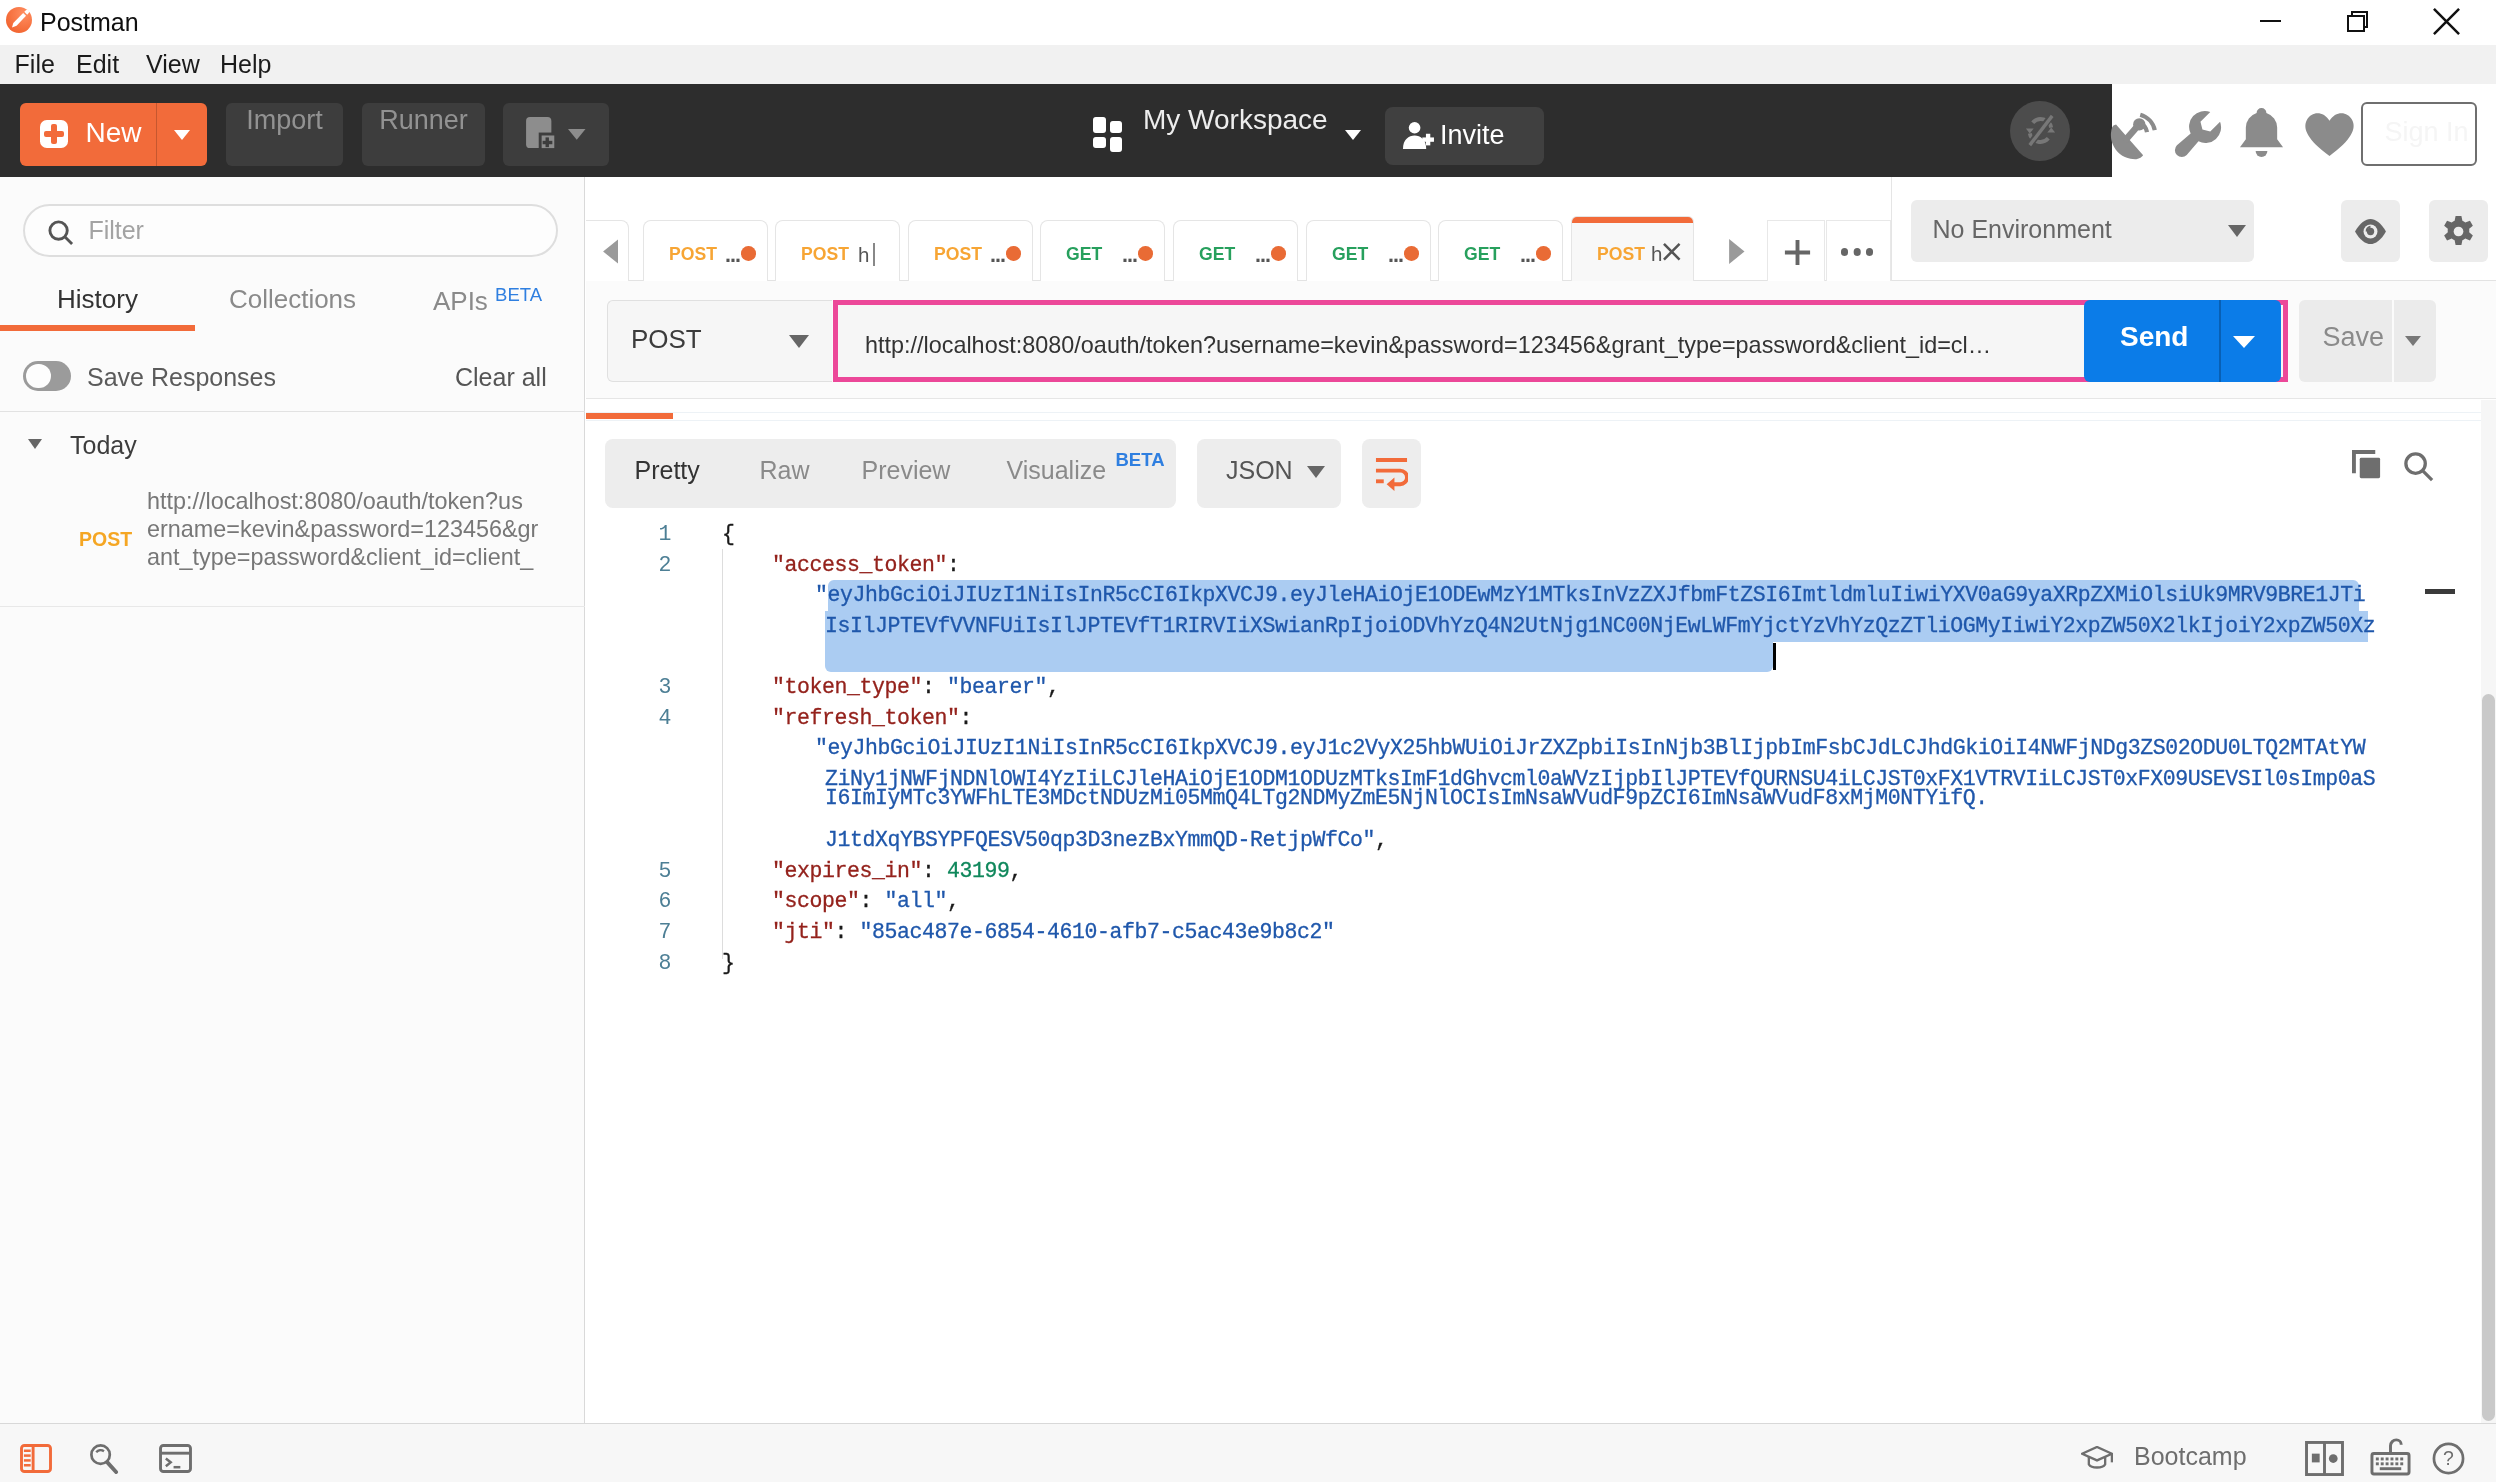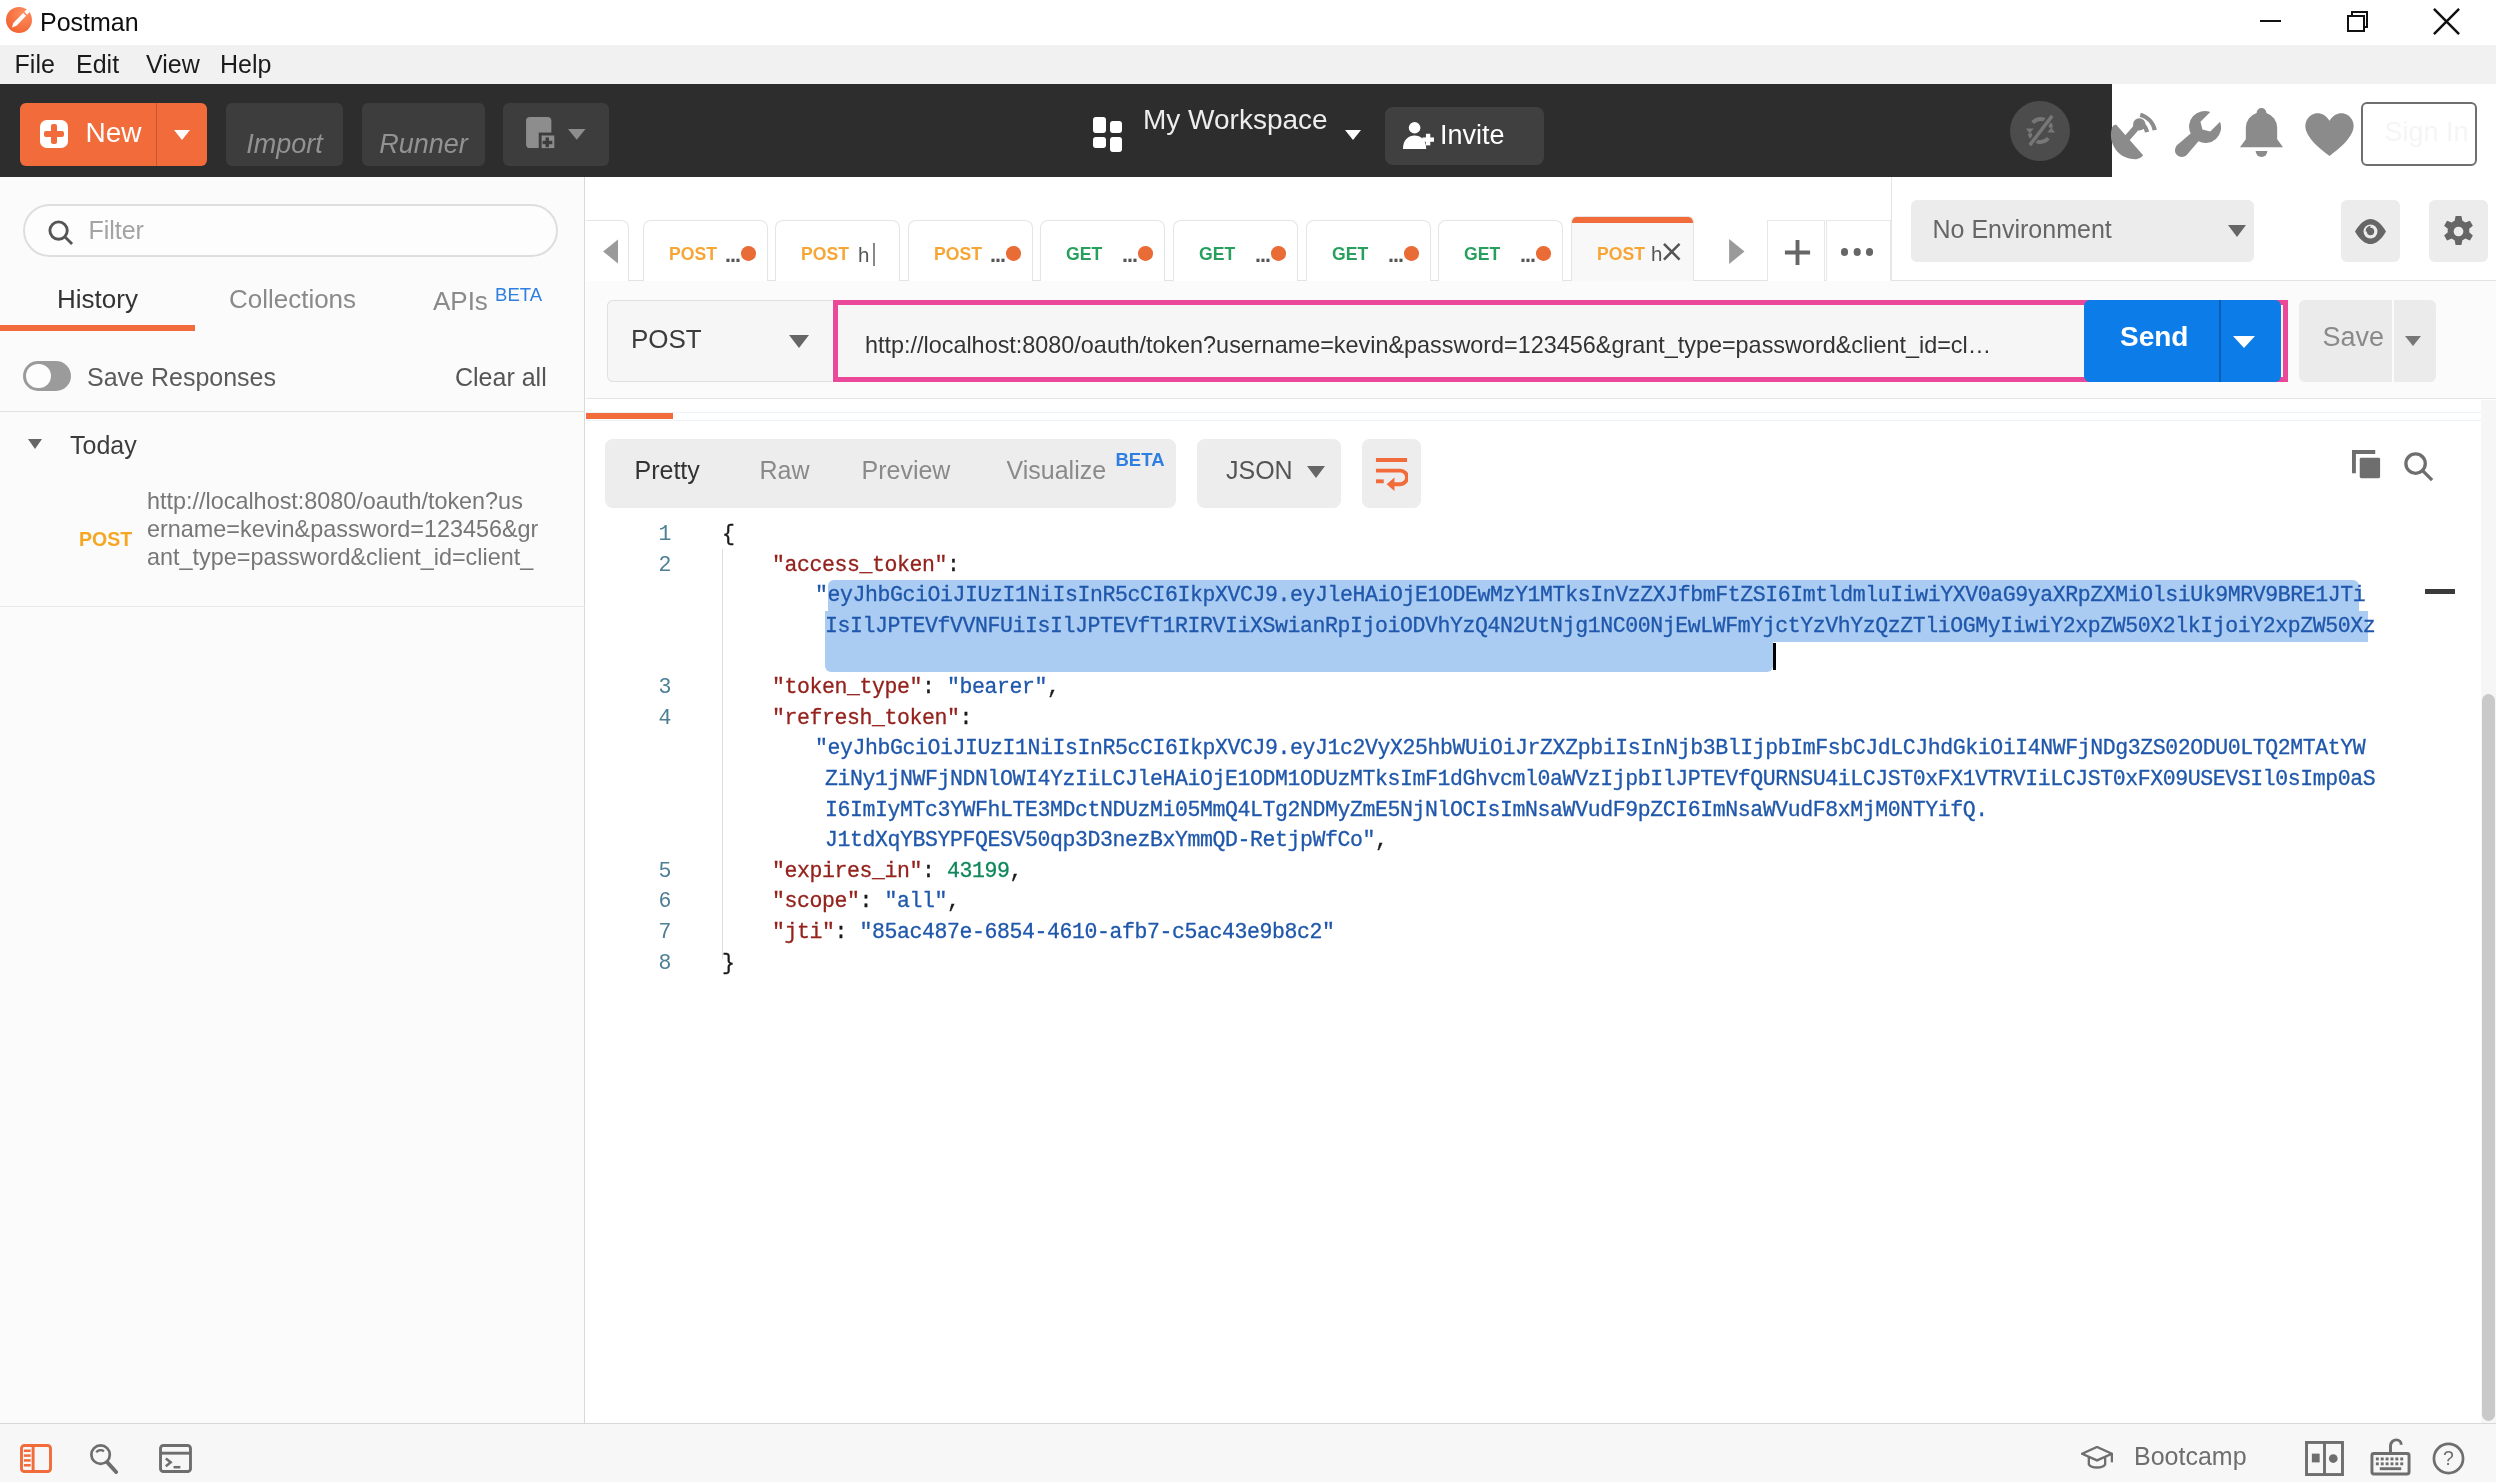--- a/index.html
+++ b/index.html
@@ -21,21 +21,21 @@
   #toolbar { position:absolute; left:0; top:84px; width:2112px; height:93px; background:#2d2d2d; }
   #btn-new { position:absolute; left:19.5px; top:18.5px; width:187px; height:63px; background:#f26b3a; border-radius:5.9px; }
   #btn-new .plusbox { position:absolute; left:20.5px; top:17.6px; width:28px; height:28px; background:#fff; border-radius:6.8px; }
   #btn-new .plusbox:before { content:""; position:absolute; left:3.9px; top:11.2px; width:20.5px; height:5.9px; background:#f26b3a; border-radius:2px;}
   #btn-new .plusbox:after { content:""; position:absolute; left:11.2px; top:3.9px; width:5.9px; height:20.5px; background:#f26b3a; border-radius:2px;}
   #btn-new .lbl { position:absolute; left:66px; top:14.6px; font-size:28px; color:#fff; }
   #btn-new .div { position:absolute; left:136px; top:0; width:1px; height:63px; background:rgba(0,0,0,.18); }
   #btn-new .caret { position:absolute; left:154px; top:27px; border-left:8.8px solid transparent; border-right:8.8px solid transparent; border-top:10.7px solid #fff; }
   .darkbtn { position:absolute; top:18.5px; height:63px; background:#3d3d3d; border-radius:5.9px; color:#999;
     font-size:27px; text-align:center; color:#929292; }
-  .darkbtn span { display:inline-block; margin-top:26px;font-style:italic; }
+  .darkbtn span { display:inline-block; margin-top:2px; }
   
   #wsgrid { position:absolute; left:1093px; top:33px; width:29px; height:35px; }
   #wsgrid i { position:absolute; background:#fff; border-radius:2.9px; }
   #ws-label { position:absolute; left:1143px; top:19.5px; font-size:28px; color:#ededed; }
   #ws-caret { position:absolute; left:1345px; top:46px; border-left:8.8px solid transparent; border-right:8.8px solid transparent; border-top:10.7px solid #fff; }
   #btn-invite { position:absolute; left:1385px; top:23.4px; width:159px; height:58px; background:#404040; border-radius:7.8px; }
   #btn-invite .lbl { position:absolute; left:55px; top:12.7px; font-size:27px; color:#fff; }
   #sync-circ { position:absolute; left:2010px; top:16.6px; width:60px; height:60px; border-radius:50%; background:#4c4c4c; }
   #btn-signin { position:absolute; left:2361px; top:17.6px; width:116px; height:64px; border:2px solid #6f6f6f; border-radius:5.9px; }
   #btn-signin .lbl { position:absolute; left:21.5px; top:13.7px; font-size:27px; color:#f5f5f5; }
@@ -391,21 +391,21 @@
           <div class="gut" style="top:31px">2</div>
           <div class="cl" style="left:186px;top:31px"><span class="k">"access_token"</span>:</div>
           <div class="cl" style="left:229px;top:61px"><span class="s">"eyJhbGciOiJIUzI1NiIsInR5cCI6IkpXVCJ9.eyJleHAiOjE1ODEwMzY1MTksInVzZXJfbmFtZSI6ImtldmluIiwiYXV0aG9yaXRpZXMiOlsiUk9MRV9BRE1JTi</span></div>
           <div class="cl" style="left:239px;top:92px"><span class="s">IsIlJPTEVfVVNFUiIsIlJPTEVfT1RIRVIiXSwianRpIjoiODVhYzQ4N2UtNjg1NC00NjEwLWFmYjctYzVhYzQzZTliOGMyIiwiY2xpZW50X2lkIjoiY2xpZW50Xz</span></div>
           <div class="gut" style="top:153px">3</div>
           <div class="cl" style="left:186px;top:153px"><span class="k">"token_type"</span>: <span class="s">"bearer"</span>,</div>
           <div class="gut" style="top:184px">4</div>
           <div class="cl" style="left:186px;top:184px"><span class="k">"refresh_token"</span>:</div>
           <div class="cl" style="left:229px;top:214px"><span class="s">"eyJhbGciOiJIUzI1NiIsInR5cCI6IkpXVCJ9.eyJ1c2VyX25hbWUiOiJrZXZpbiIsInNjb3BlIjpbImFsbCJdLCJhdGkiOiI4NWFjNDg3ZS02ODU0LTQ2MTAtYW</span></div>
           <div class="cl" style="left:239px;top:245px"><span class="s">ZiNy1jNWFjNDNlOWI4YzIiLCJleHAiOjE1ODM1ODUzMTksImF1dGhvcml0aWVzIjpbIlJPTEVfQURNSU4iLCJST0xFX1VTRVIiLCJST0xFX09USEVSIl0sImp0aS</span></div>
-          <div class="cl" style="left:239px;top:276px"><span class="s">I6ImIyMTc3YWFhLTE3MDctNDUzMi05MmQ4LTg2NDMyZmE5NjNlOCIsImNsaWVudF9pZCI6ImNsaWVudF8xMjM0NTYifQ.</span></div>
+          <div class="cl" style="left:239px;top:264px"><span class="s">I6ImIyMTc3YWFhLTE3MDctNDUzMi05MmQ4LTg2NDMyZmE5NjNlOCIsImNsaWVudF9pZCI6ImNsaWVudF8xMjM0NTYifQ.</span></div>
           <div class="cl" style="left:239px;top:306px"><span class="s">J1tdXqYBSYPFQESV50qp3D3nezBxYmmQD-RetjpWfCo"</span>,</div>
           <div class="gut" style="top:337px">5</div>
           <div class="cl" style="left:186px;top:337px"><span class="k">"expires_in"</span>: <span class="n">43199</span>,</div>
           <div class="gut" style="top:367px">6</div>
           <div class="cl" style="left:186px;top:367px"><span class="k">"scope"</span>: <span class="s">"all"</span>,</div>
           <div class="gut" style="top:398px">7</div>
           <div class="cl" style="left:186px;top:398px"><span class="k">"jti"</span>: <span class="s">"85ac487e-6854-4610-afb7-c5ac43e9b8c2"</span></div>
           <div class="gut" style="top:429px">8</div>
           <div class="cl" style="left:136px;top:429px">}</div>
           <div id="caret-code" style="left:1187px;top:124px"></div>

